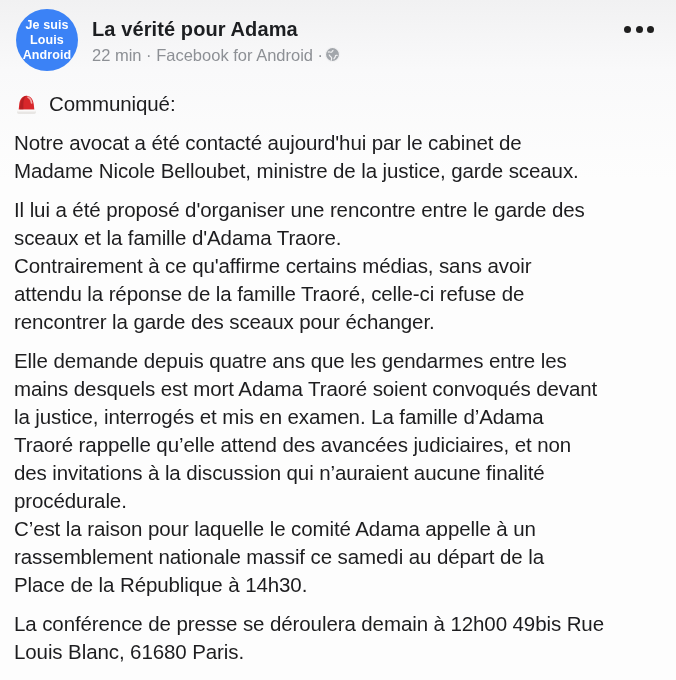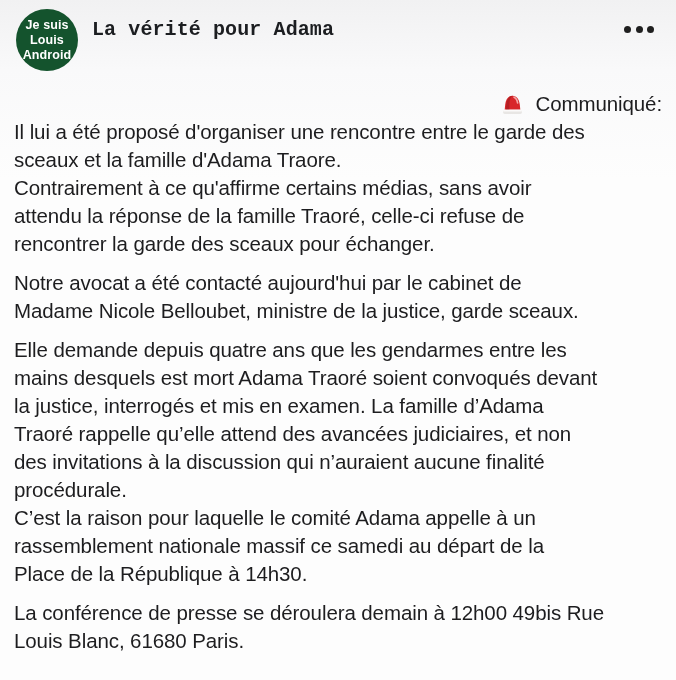--- a/index.html
+++ b/index.html
@@ -14,38 +14,38 @@
   
   .post-header {
     display: flex;
     align-items: flex-start;
     padding: 9px 16px 0 16px;
     position: relative;
   }
   .avatar {
     width: 62px; height: 62px;
     border-radius: 50%;
-    background: #14532d;
+    background: #3b82f6;
     color: #ffffff;
     flex: 0 0 auto;
     display: flex;
     flex-direction: column;
     align-items: center;
     justify-content: center;
     text-align: center;
     cursor: pointer;
   }
   .avatar span {
     display: block;
     font-size: 12.5px;
     font-weight: bold;
     line-height: 15px;
     letter-spacing: 0.1px;
   }
-  .header-text { margin-left: 14px; padding-top: 8px; font-family: Liberation Mono, monospace; }
+  .header-text { margin-left: 14px; padding-top: 8px; }
   .page-name {
     font-size: 20px;
     font-weight: bold;
     color: #1c1e21;
     line-height: 25px;
     letter-spacing: 0.1px;
     cursor: pointer;
   }
   .post-meta {
     margin-top: 2px;
@@ -82,40 +82,49 @@
     letter-spacing: -0.1px;
   }
   .post-body p {
     white-space: pre;
     overflow: hidden;
     margin-bottom: 11px;
   }
   .intro-line {
     display: flex;
     align-items: center;
+    margin-bottom: 11px;
     height: 28px;
-    justify-content: flex-end;
   }
   .emoji { width: 25px; height: 25px; margin-right: 10px; flex: 0 0 auto; }
 </style>
 </head>
 <body>
 
 <div class="screen">
 
   <header class="post-header">
 
     <div class="avatar">
       <span>Je suis</span>
       <span>Louis</span>
       <span>Android</span>
     </div>
 
     <div class="header-text">
       <div class="page-name">La vérité pour Adama</div>
+      <div class="post-meta">
+        <span>22 min · Facebook for Android ·</span>
+        <span class="globe-icon">
+          <svg width="15" height="15" viewBox="0 0 16 16">
+            <circle cx="8" cy="8" r="7.5" fill="#a2a6ab"></circle>
+            <path d="M8 .5 a7.5 7.5 0 0 1 0 15 a7.5 7.5 0 0 1 0 -15 M3 5.5 c1.5 -1 2.5 .5 4 0 c1 -.4 .5 -1.8 2 -2 M4.5 8 c0 2 2 2 2.5 3.5 c.3 1 -.5 2 0 3 M9.5 13 c0 -1.5 1.5 -1.5 1.5 -3 c0 -1 1.5 -1.5 2.5 -1" fill="none" stroke="#f2f2f3" stroke-width="1.3"></path>
+          </svg>
+        </span>
+      </div>
     </div>
 
     <div class="menu-button">
       <span class="dot"></span>
       <span class="dot"></span>
       <span class="dot"></span>
     </div>
 
   </header>
 
@@ -127,27 +136,27 @@
           <path d="M12 3.5 c4 0 6.5 3.5 7 8.5 l.5 5 h-15 l.5 -5 c.5 -5 3 -8.5 7 -8.5 z" fill="#d8262a"></path>
           <path d="M12 3.5 c-2 1.5 -3 4.5 -3 8 l0 5.5 h-3.5 l.5 -5 c.5 -5 3 -8.5 6 -8.5 z" fill="#b51f23"></path>
           <path d="M13.5 5 c1.8 .8 3 3 3.4 5.5" fill="none" stroke="#f3a7a6" stroke-width="1.6" stroke-linecap="round"></path>
           <rect x="3" y="17" width="18" height="4" rx="1.5" fill="#e8e6e4"></rect>
           <rect x="3" y="17" width="18" height="1.8" rx="0.9" fill="#fbfafa"></rect>
         </svg>
       </span>
       <span>Communiqué:</span>
     </div>
 
+    <p>Notre avocat a été contacté aujourd'hui par le cabinet de
+Madame Nicole Belloubet, ministre de la justice, garde sceaux.</p>
     <p>Il lui a été proposé d'organiser une rencontre entre le garde des
 sceaux et la famille d'Adama Traore.
 Contrairement à ce qu'affirme certains médias, sans avoir
 attendu la réponse de la famille Traoré, celle-ci refuse de
 rencontrer la garde des sceaux pour échanger.</p>
-    <p>Notre avocat a été contacté aujourd'hui par le cabinet de
-Madame Nicole Belloubet, ministre de la justice, garde sceaux.</p>
     <p>Elle demande depuis quatre ans que les gendarmes entre les
 mains desquels est mort Adama Traoré soient convoqués devant
 la justice, interrogés et mis en examen. La famille d’Adama
 Traoré rappelle qu’elle attend des avancées judiciaires, et non
 des invitations à la discussion qui n’auraient aucune finalité
 procédurale.
 C’est la raison pour laquelle le comité Adama appelle à un
 rassemblement nationale massif ce samedi au départ de la
 Place de la République à 14h30.</p>
     <p>La conférence de presse se déroulera demain à 12h00 49bis Rue

